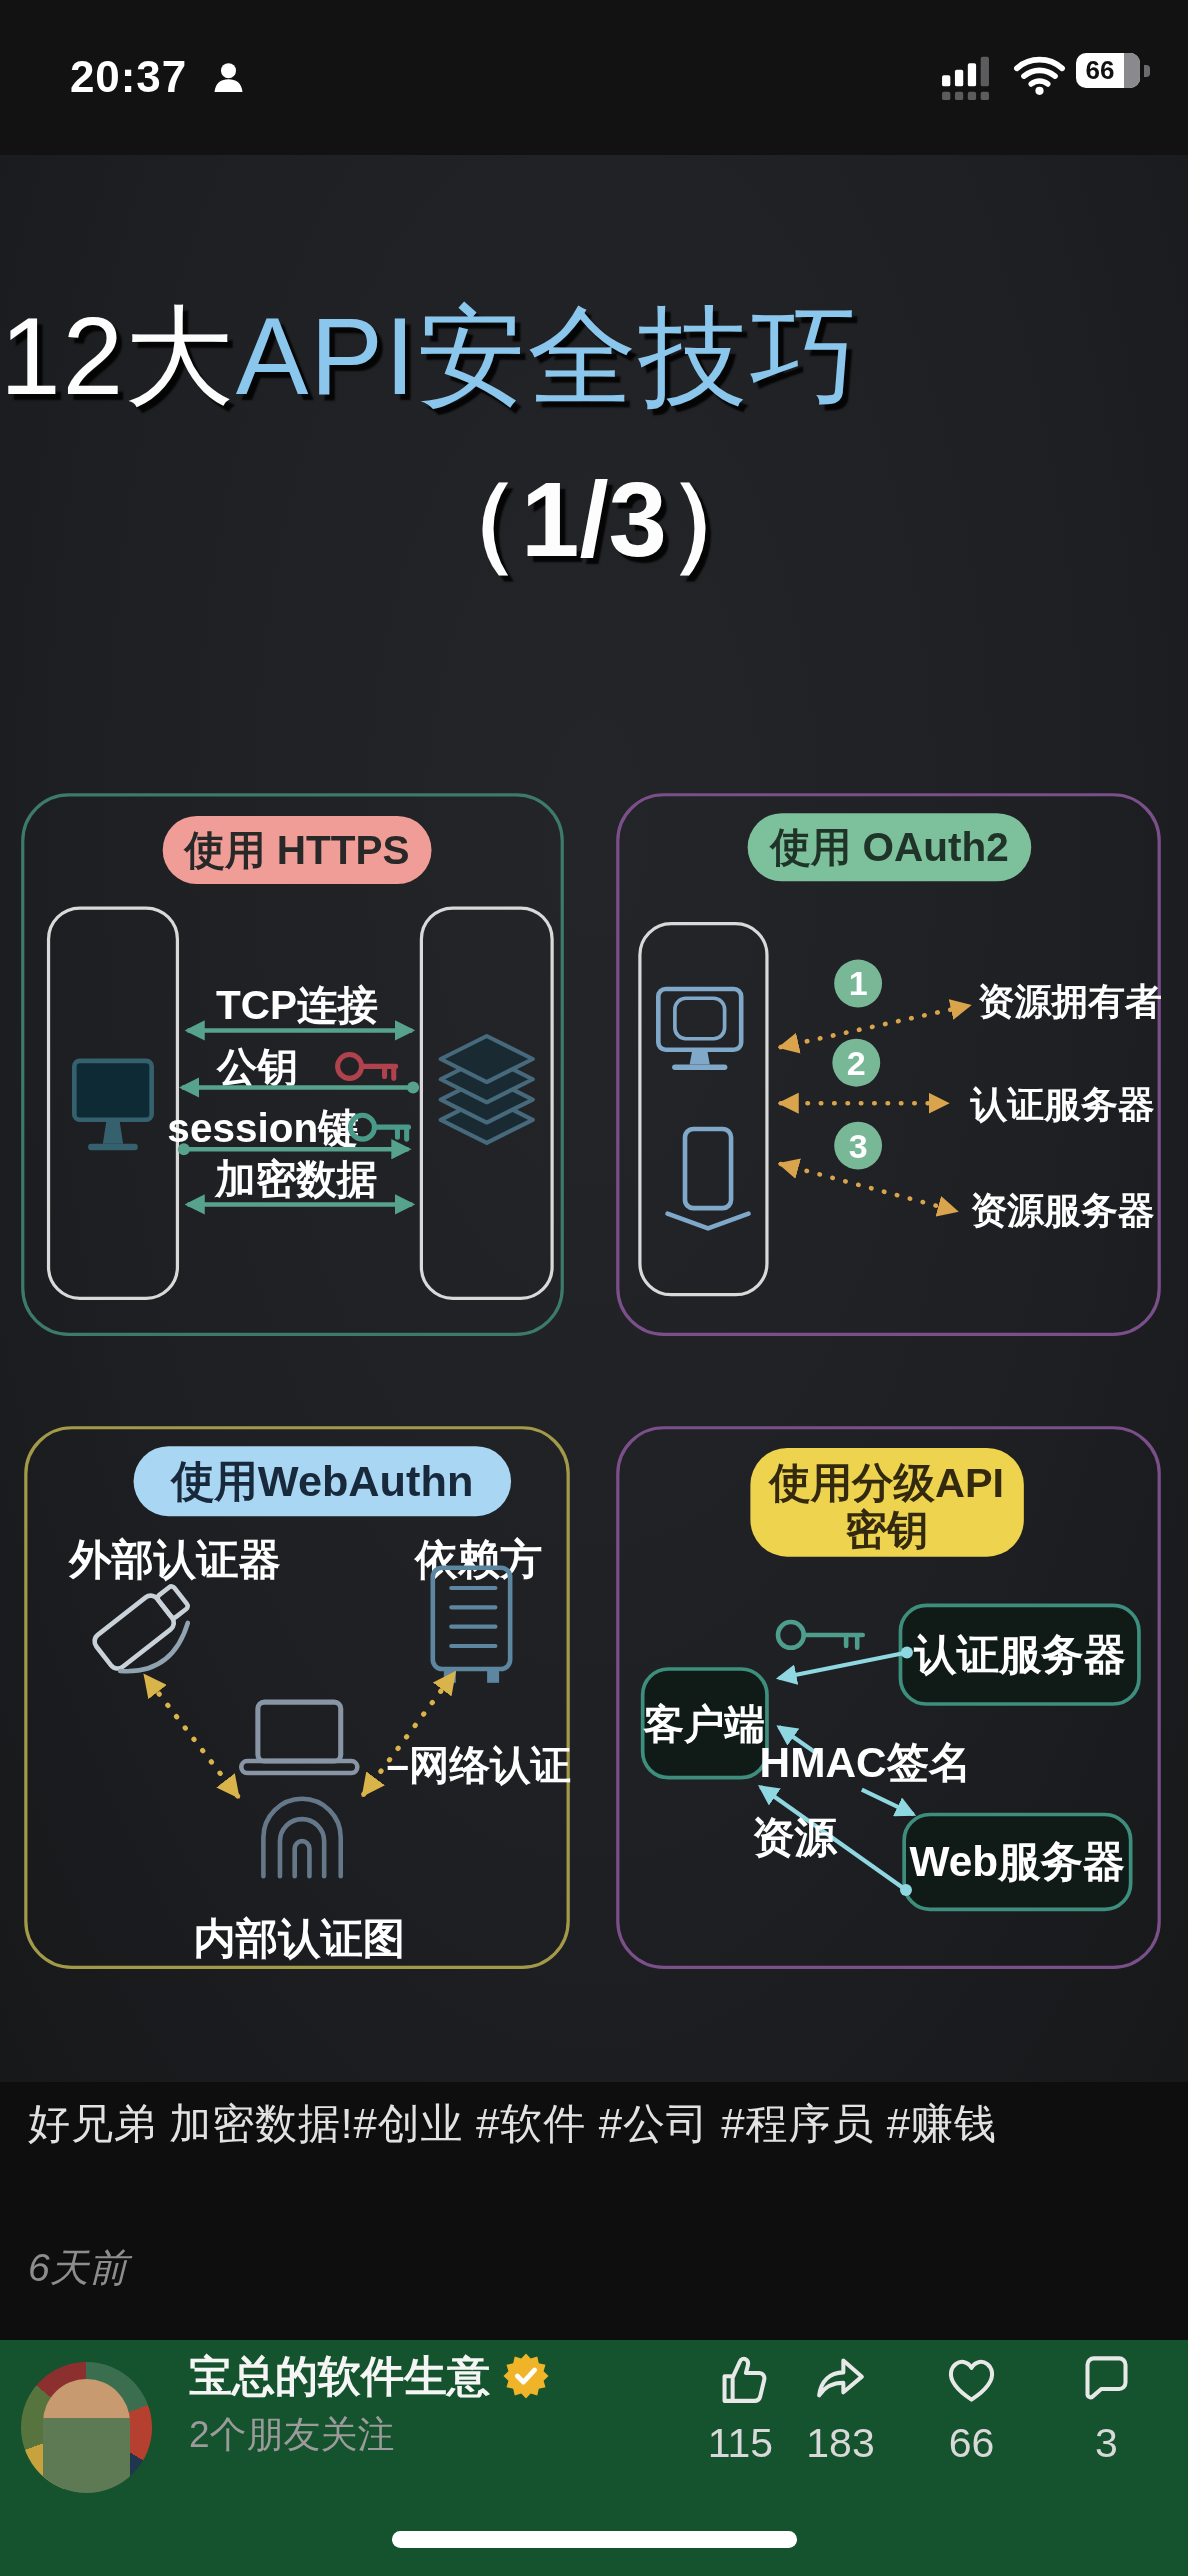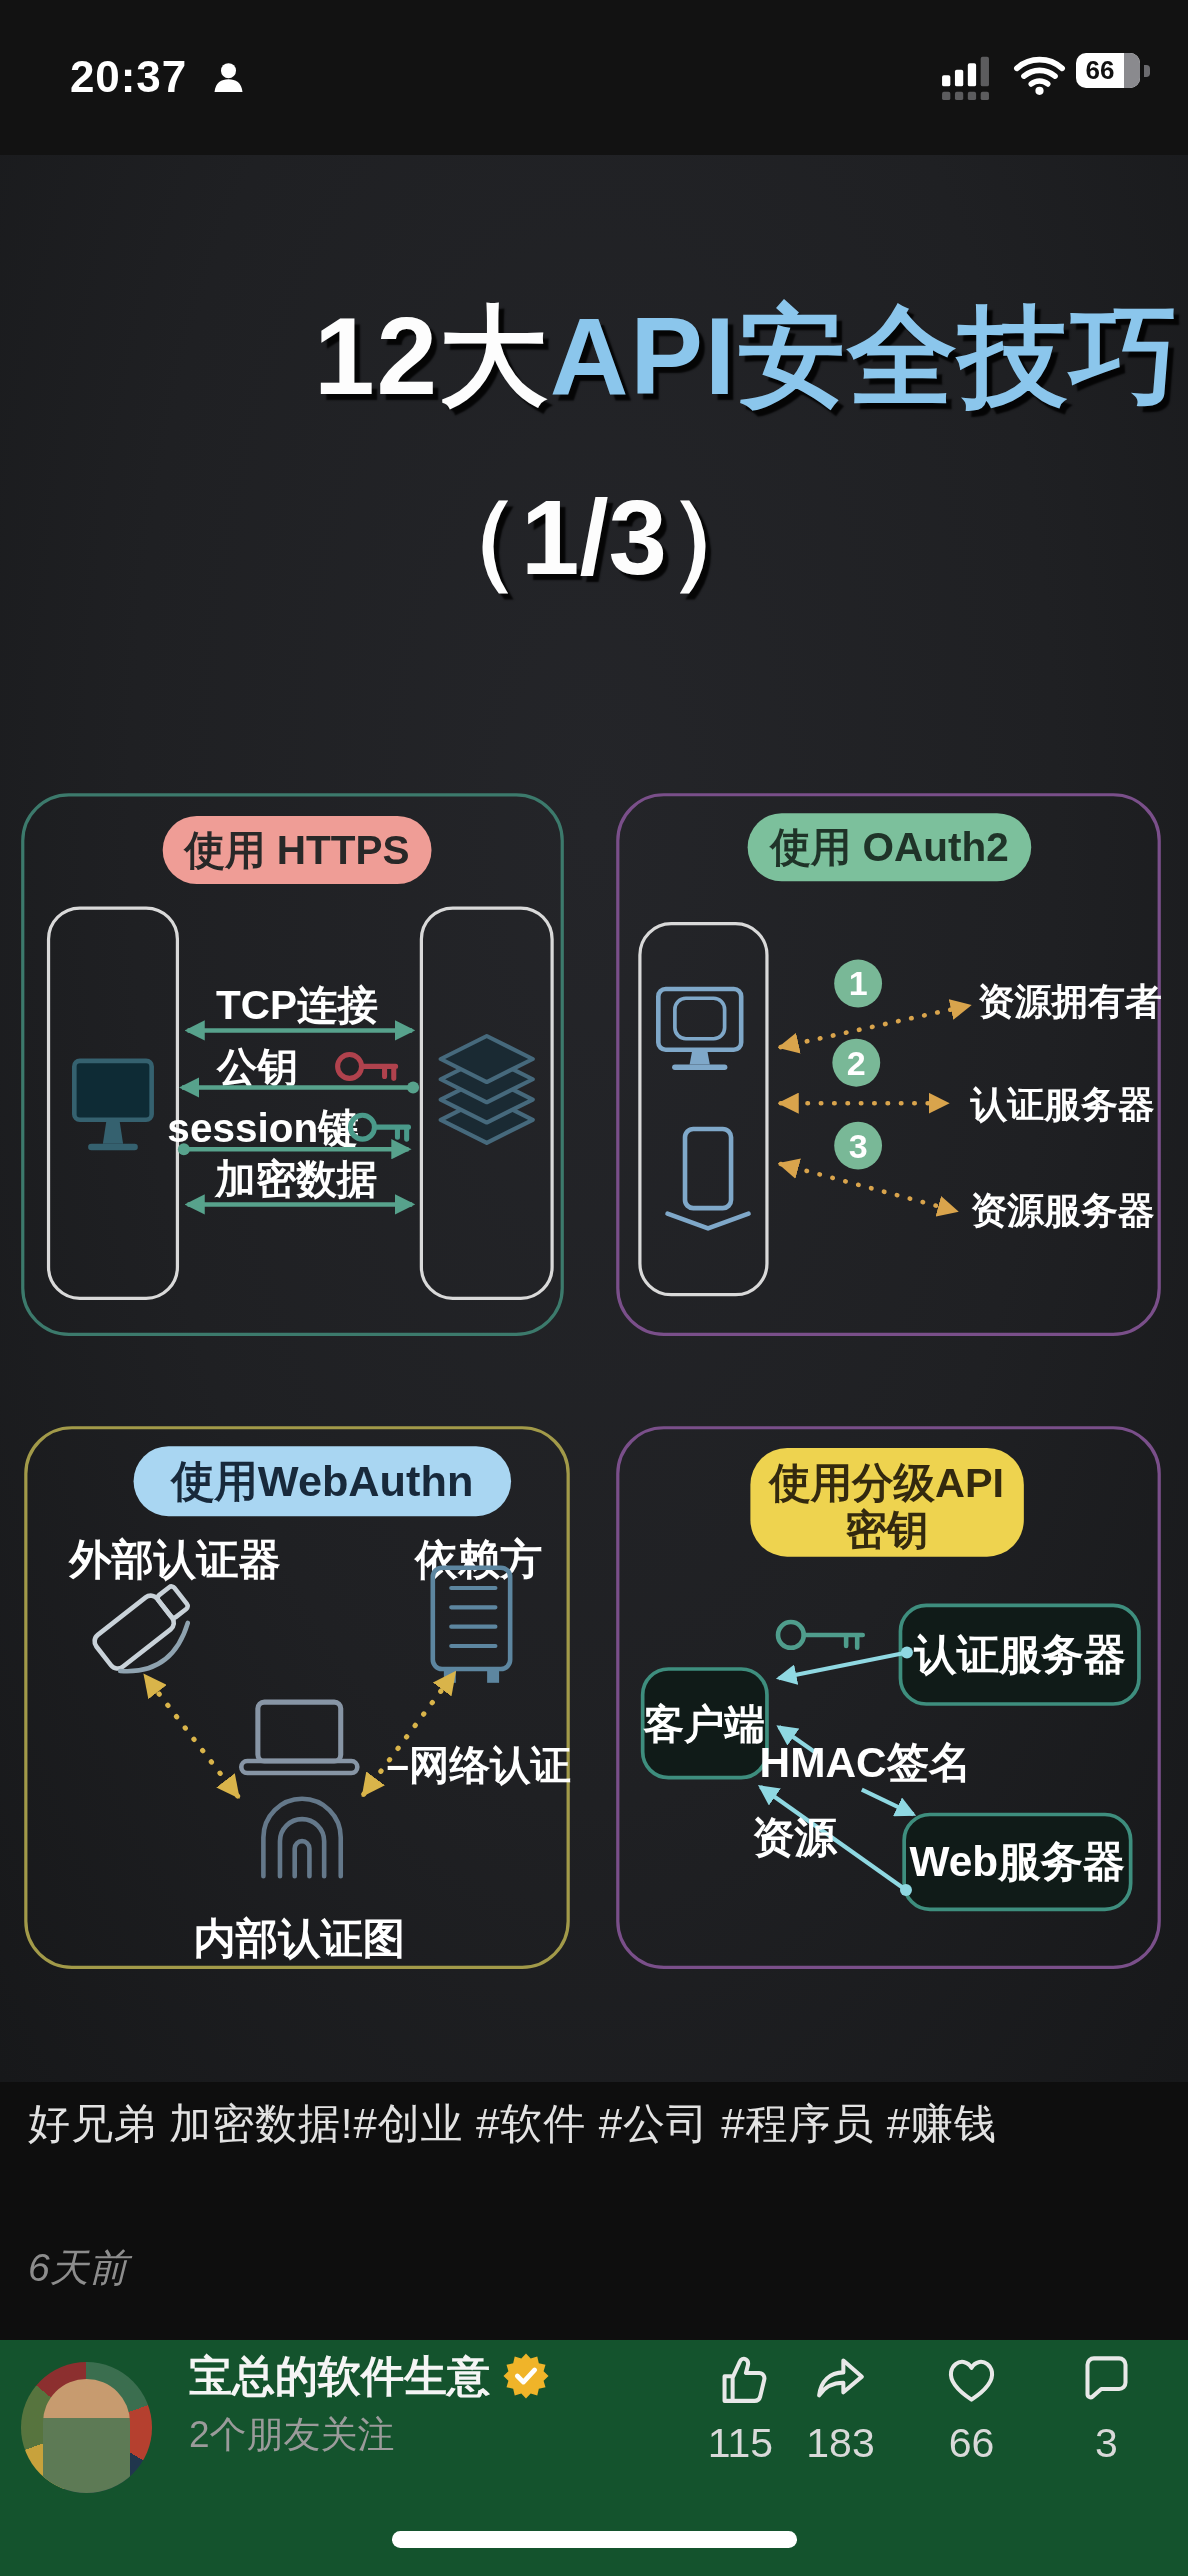--- a/index.html
+++ b/index.html
@@ -16,25 +16,25 @@
   .batt .pct{position:absolute;left:0;top:0;width:75%;height:100%;display:flex;align-items:center;justify-content:center;
              font-size:26px;font-weight:800;color:#111;}
   .batt-nub{position:absolute;left:1144px;top:65px;width:5.5px;height:12px;border-radius:0 3.7px 3.7px 0;background:#6b6b6f;}
   
   .navrow{position:absolute;left:0;top:155px;width:1188px;height:0;}
   .backbtn{position:absolute;left:39px;top:22px;width:41px;height:59px;}
   .pipbtn{position:absolute;left:146px;top:22px;width:61px;height:61px;}
   
   .postimg{position:absolute;left:0;top:155px;width:1188px;height:1927px;
            background:radial-gradient(ellipse at 50% 35%, #242529 0%, #1f2023 55%, #17181a 100%);}
-  .bigtitle{position:absolute;left:0;top:136px;width:1180px;text-align:right;
-            font-size:109px;font-weight:700;letter-spacing:1.8px;line-height:1.2;
+  .bigtitle{position:absolute;left:0;top:136px;width:1180px;text-align:left;
+            font-size:109px;font-weight:400;letter-spacing:1.8px;line-height:1.2;
             text-shadow:5.5px 6.4px 1.8px rgba(0,0,0,0.85);white-space:nowrap;}
   .t-white{color:#fdfdfd;} .t-blue{color:#8bc6ec;}
-  .subtitle{position:absolute;left:0;top:314px;width:1188px;text-align:center;
+  .subtitle{position:absolute;left:0;top:296px;width:1188px;text-align:center;
             font-size:105px;font-weight:900;color:#fdfdfd;text-shadow:5.5px 6.4px 1.8px rgba(0,0,0,0.85);}
   .panel{position:absolute;}
   .p1{left:20px;top:637px;}  .p2{left:615px;top:637px;}
   .p3{left:23px;top:1270px;} .p4{left:615px;top:1270px;}
   svg text{font-family:"Liberation Sans","DejaVu Sans",sans-serif;}
   
   .caption{position:absolute;left:28px;top:2093px;width:1139px;color:#e2e2e2;
            font-size:42px;line-height:62px;letter-spacing:0.9px;}
   .posted{position:absolute;left:28px;top:2241px;font-size:39px;color:#8d8d8d;font-style:italic;}
   

